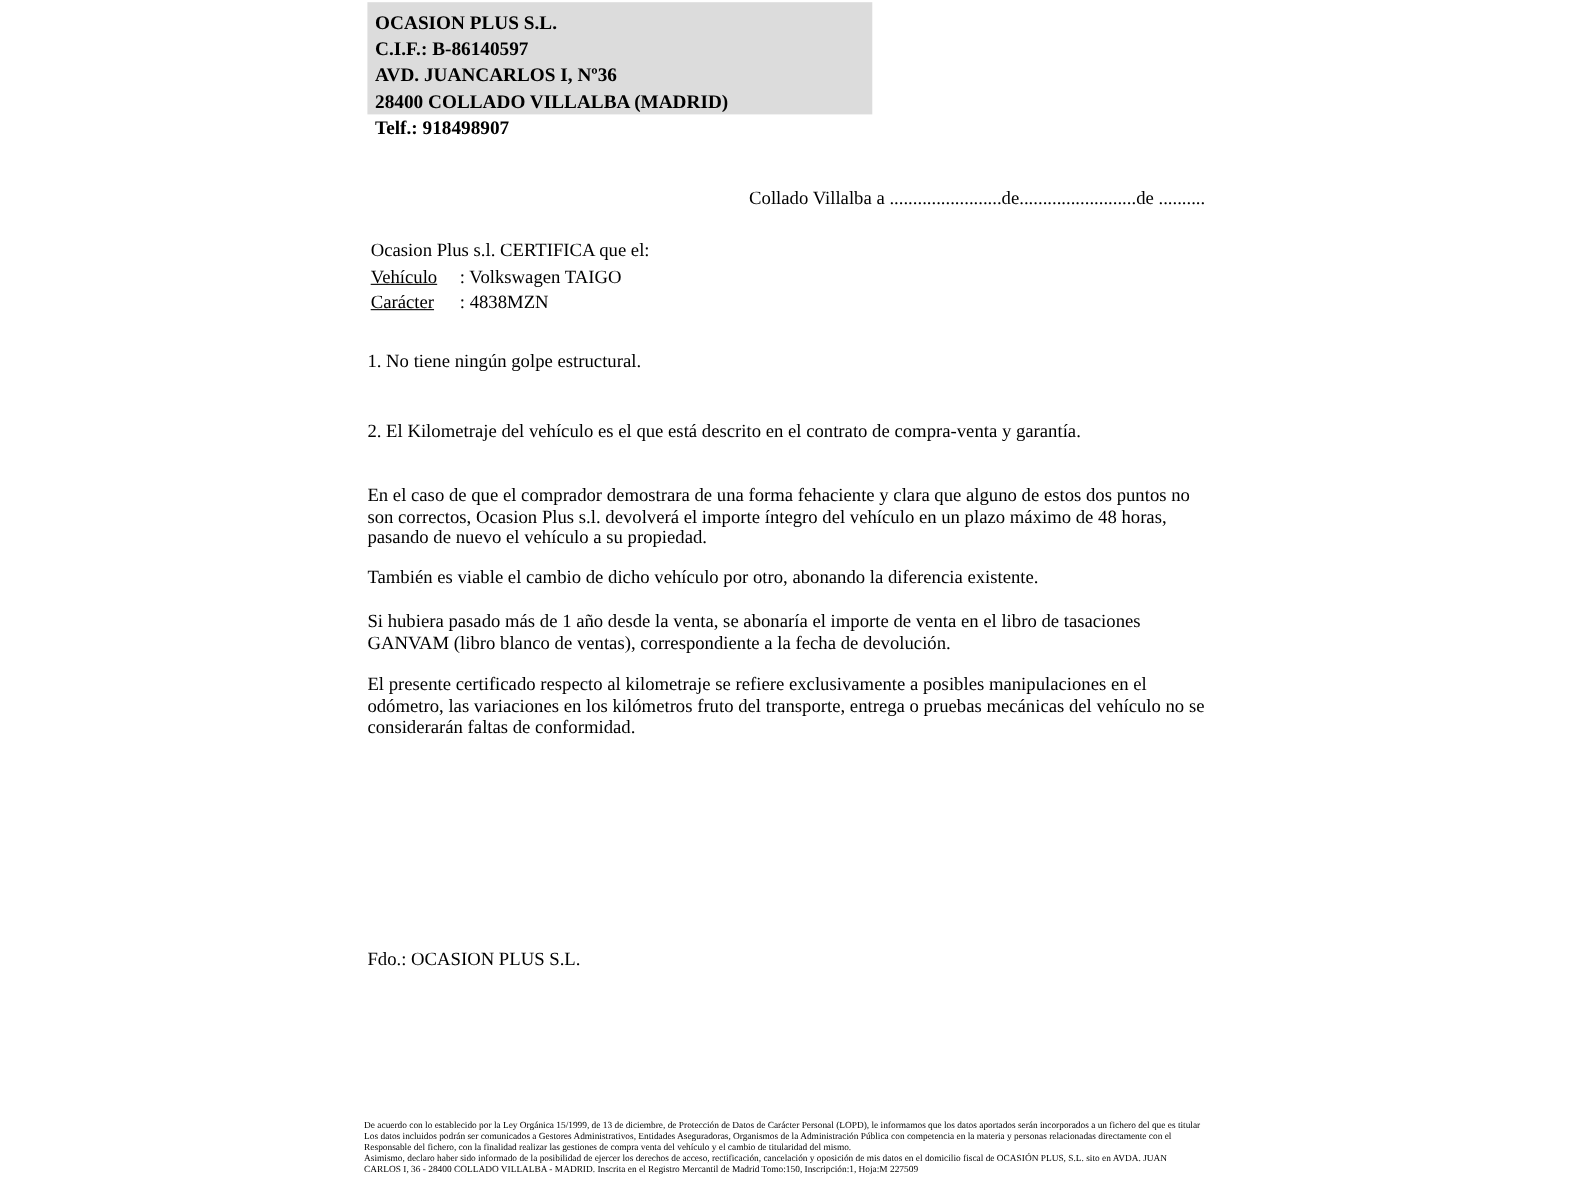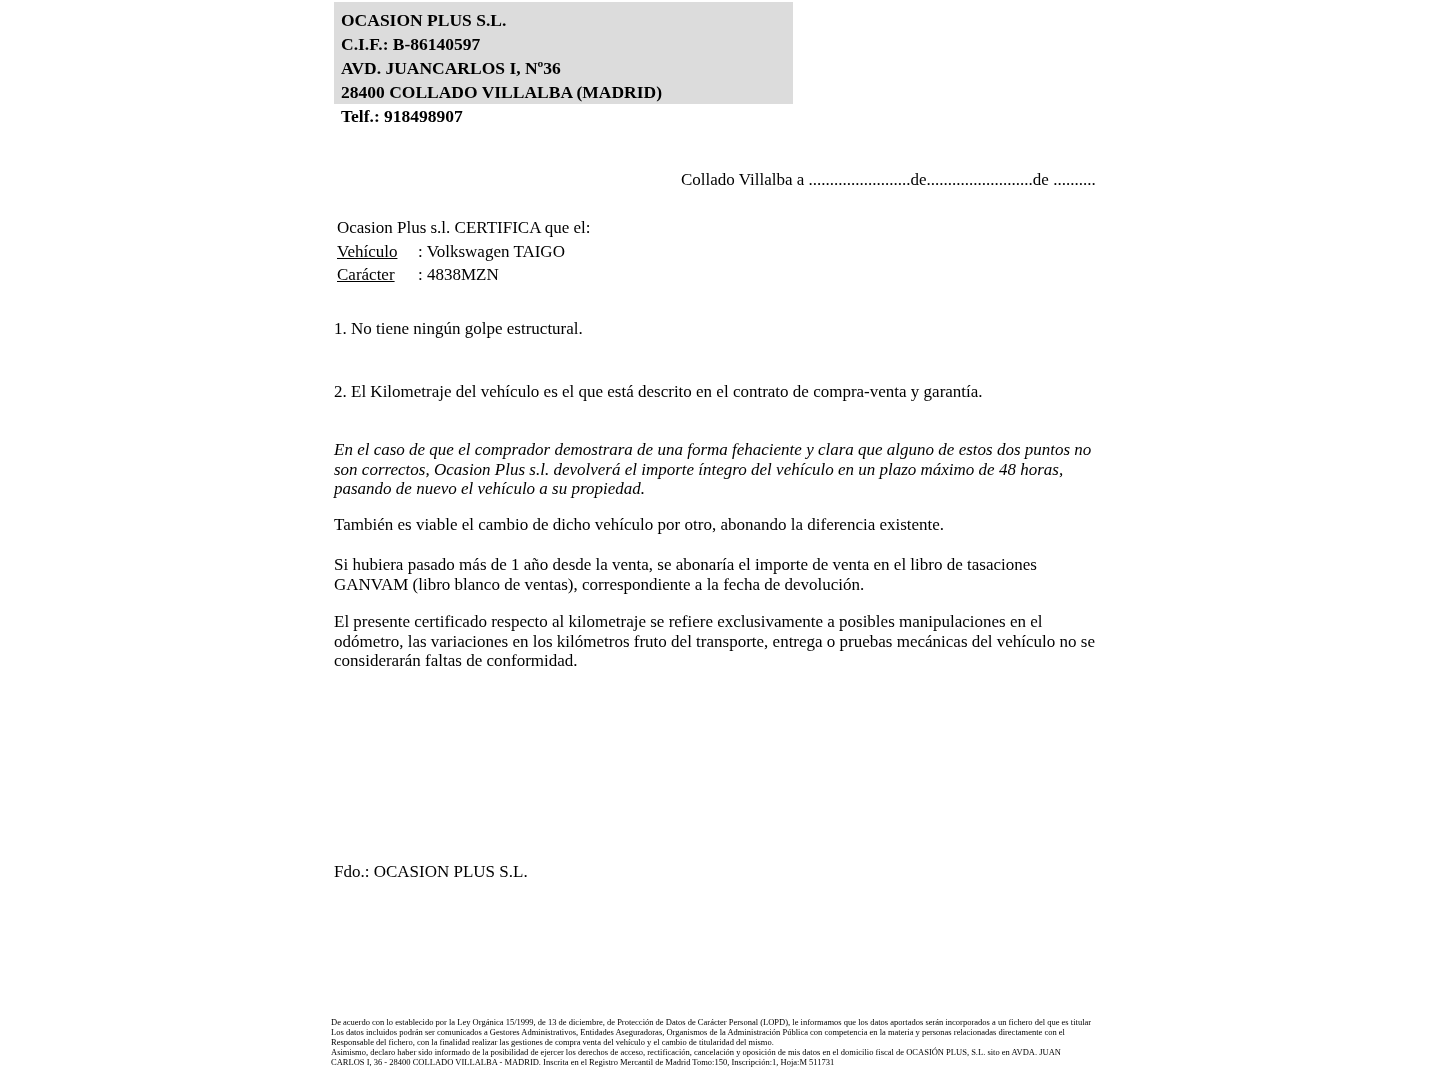--- a/index.html
+++ b/index.html
@@ -66,21 +66,21 @@
   .point-2 { top: 382px; }
 
   
   .para {
     left: 334px;
     width: 762px;
     font-size: 17px;
     line-height: 19.6px;
     text-align: left;
   }
-  .para-1 { top: 440px; font-style: italic; }
+  .para-1 { top: 440px; }
   .para-2 { top: 515px; }
   .para-3 { top: 555px; }
   .para-4 { top: 612px; }
 
   
   .signature {
     left: 334px;
     top: 862px;
     font-size: 17px;
     white-space: nowrap;
@@ -126,14 +126,14 @@
 <div class="abs para para-3">Si hubiera pasado más de 1 año desde la venta, se abonaría el importe de venta en el libro de tasaciones GANVAM (libro blanco de ventas), correspondiente a la fecha de devolución.</div>
 <div class="abs para para-4">El presente certificado respecto al kilometraje se refiere exclusivamente a posibles manipulaciones en el odómetro, las variaciones en los kilómetros fruto del transporte, entrega o pruebas mecánicas del vehículo no se considerarán faltas de conformidad.</div>
 
 <div class="abs signature">Fdo.: OCASION PLUS S.L.</div>
 
 <div class="abs legal">
   <div>De acuerdo con lo establecido por la Ley Orgánica 15/1999, de 13 de diciembre, de Protección de Datos de Carácter Personal (LOPD), le informamos que los datos aportados serán incorporados a un fichero del que es titular</div>
   <div>Los datos incluidos podrán ser comunicados a Gestores Administrativos, Entidades Aseguradoras, Organismos de la Administración Pública con competencia en la materia y personas relacionadas directamente con el</div>
   <div>Responsable del fichero, con la finalidad realizar las gestiones de compra venta del vehículo y el cambio de titularidad del mismo.</div>
   <div>Asimismo, declaro haber sido informado de la posibilidad de ejercer los derechos de acceso, rectificación, cancelación y oposición de mis datos en el domicilio fiscal de OCASIÓN PLUS, S.L. sito en AVDA. JUAN</div>
-  <div>CARLOS I, 36 - 28400 COLLADO VILLALBA - MADRID. Inscrita en el Registro Mercantil de Madrid Tomo:150, Inscripción:1, Hoja:M 511731</div>
+  <div>CARLOS I, 36 - 28400 COLLADO VILLALBA - MADRID. Inscrita en el Registro Mercantil de Madrid Tomo:150, Inscripción:1, Hoja:M 227509</div>
 </div>
 
 </body></html>

